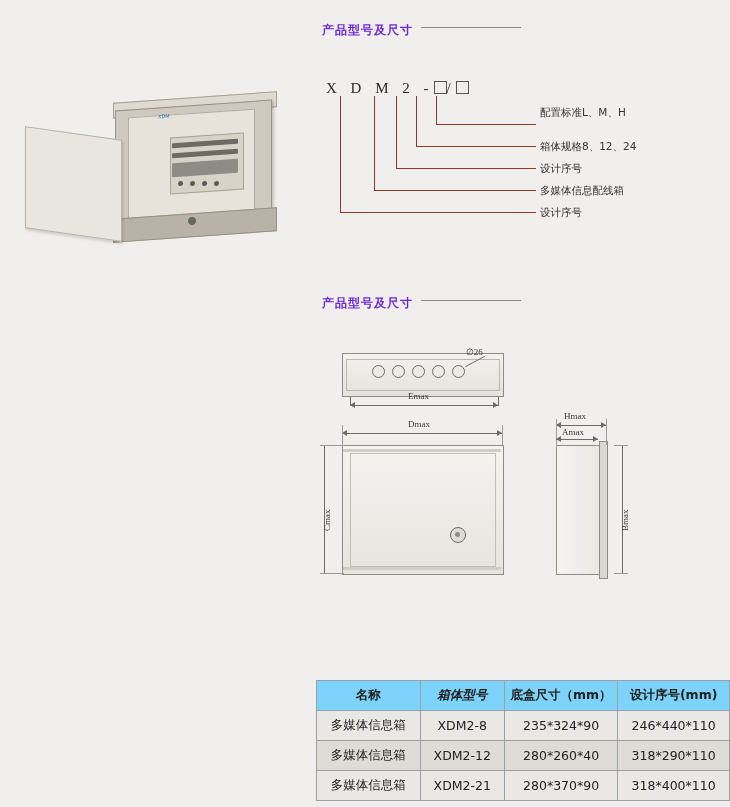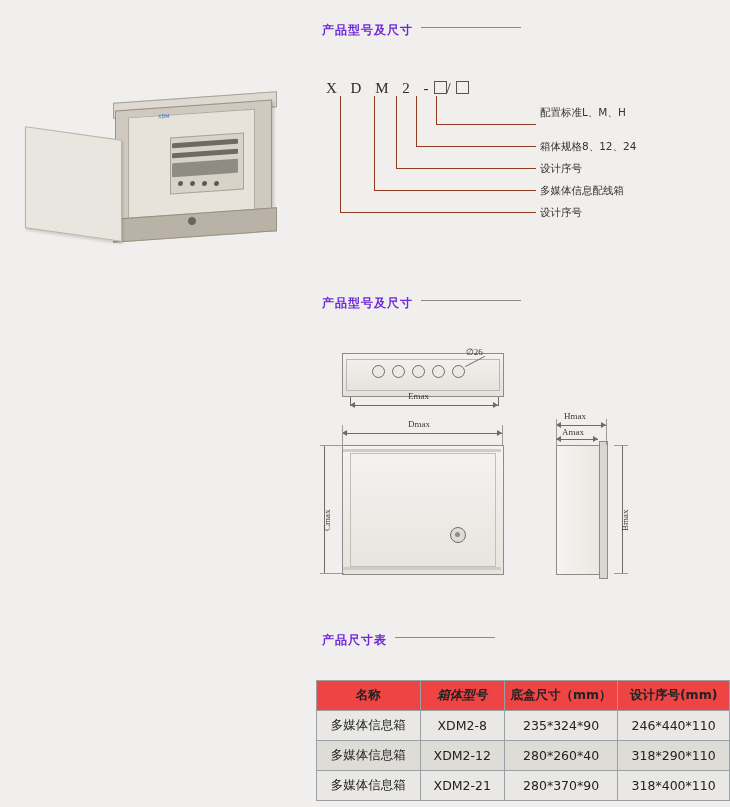--- a/index.html
+++ b/index.html
@@ -166,21 +166,21 @@
     position:absolute;left:316px;top:680px;border-collapse:collapse;
     font-size:12.5px;
   }
   .tbl th,.tbl td{
     border:1px solid #9aa0a6;
     padding:6px 4px;
     text-align:center;
     white-space:nowrap;
   }
   .tbl th{
-    background:#ef4444;
+    background:#7dd3fc;
     font-weight:bold;
     color:#222;
   }
   .tbl td{color:#222;}
   .tbl tr.odd td{background:#e9e8e4;}
   .tbl tr.even td{background:#dedcd7;}
   .c0{width:104px;}
   .c1{width:84px;font-style:italic;}
   .c2{width:106px;}
   .c3{width:110px;}
@@ -293,23 +293,20 @@
     <div class="arrow-l" style="left:240px;top:91px;"></div>
     <div class="arrow-r" style="left:277px;top:91px;"></div>
     <div class="dim-label" style="left:246px;top:82px;">Amax</div>
 
     <div class="dim-line" style="left:306px;top:100px;width:1px;height:128px;"></div>
     <div class="dim-line" style="left:298px;top:100px;width:14px;height:1px;background:#9a9a9a;"></div>
     <div class="dim-line" style="left:298px;top:228px;width:14px;height:1px;background:#9a9a9a;"></div>
     <div class="dim-label vert" style="left:304px;top:186px;">Bmax</div>
   </div>
 
-  <div class="sec-head" style="left:322px;top:632px;">
-    <span>产品尺寸表</span><span class="rule"></span>
-  </div>
 
   <table class="tbl">
     <thead>
       <tr>
         <th class="c0">名称</th>
         <th class="c1">箱体型号</th>
         <th class="c2">底盒尺寸（mm）</th>
         <th class="c3">设计序号(mm)</th>
       </tr>
     </thead>

